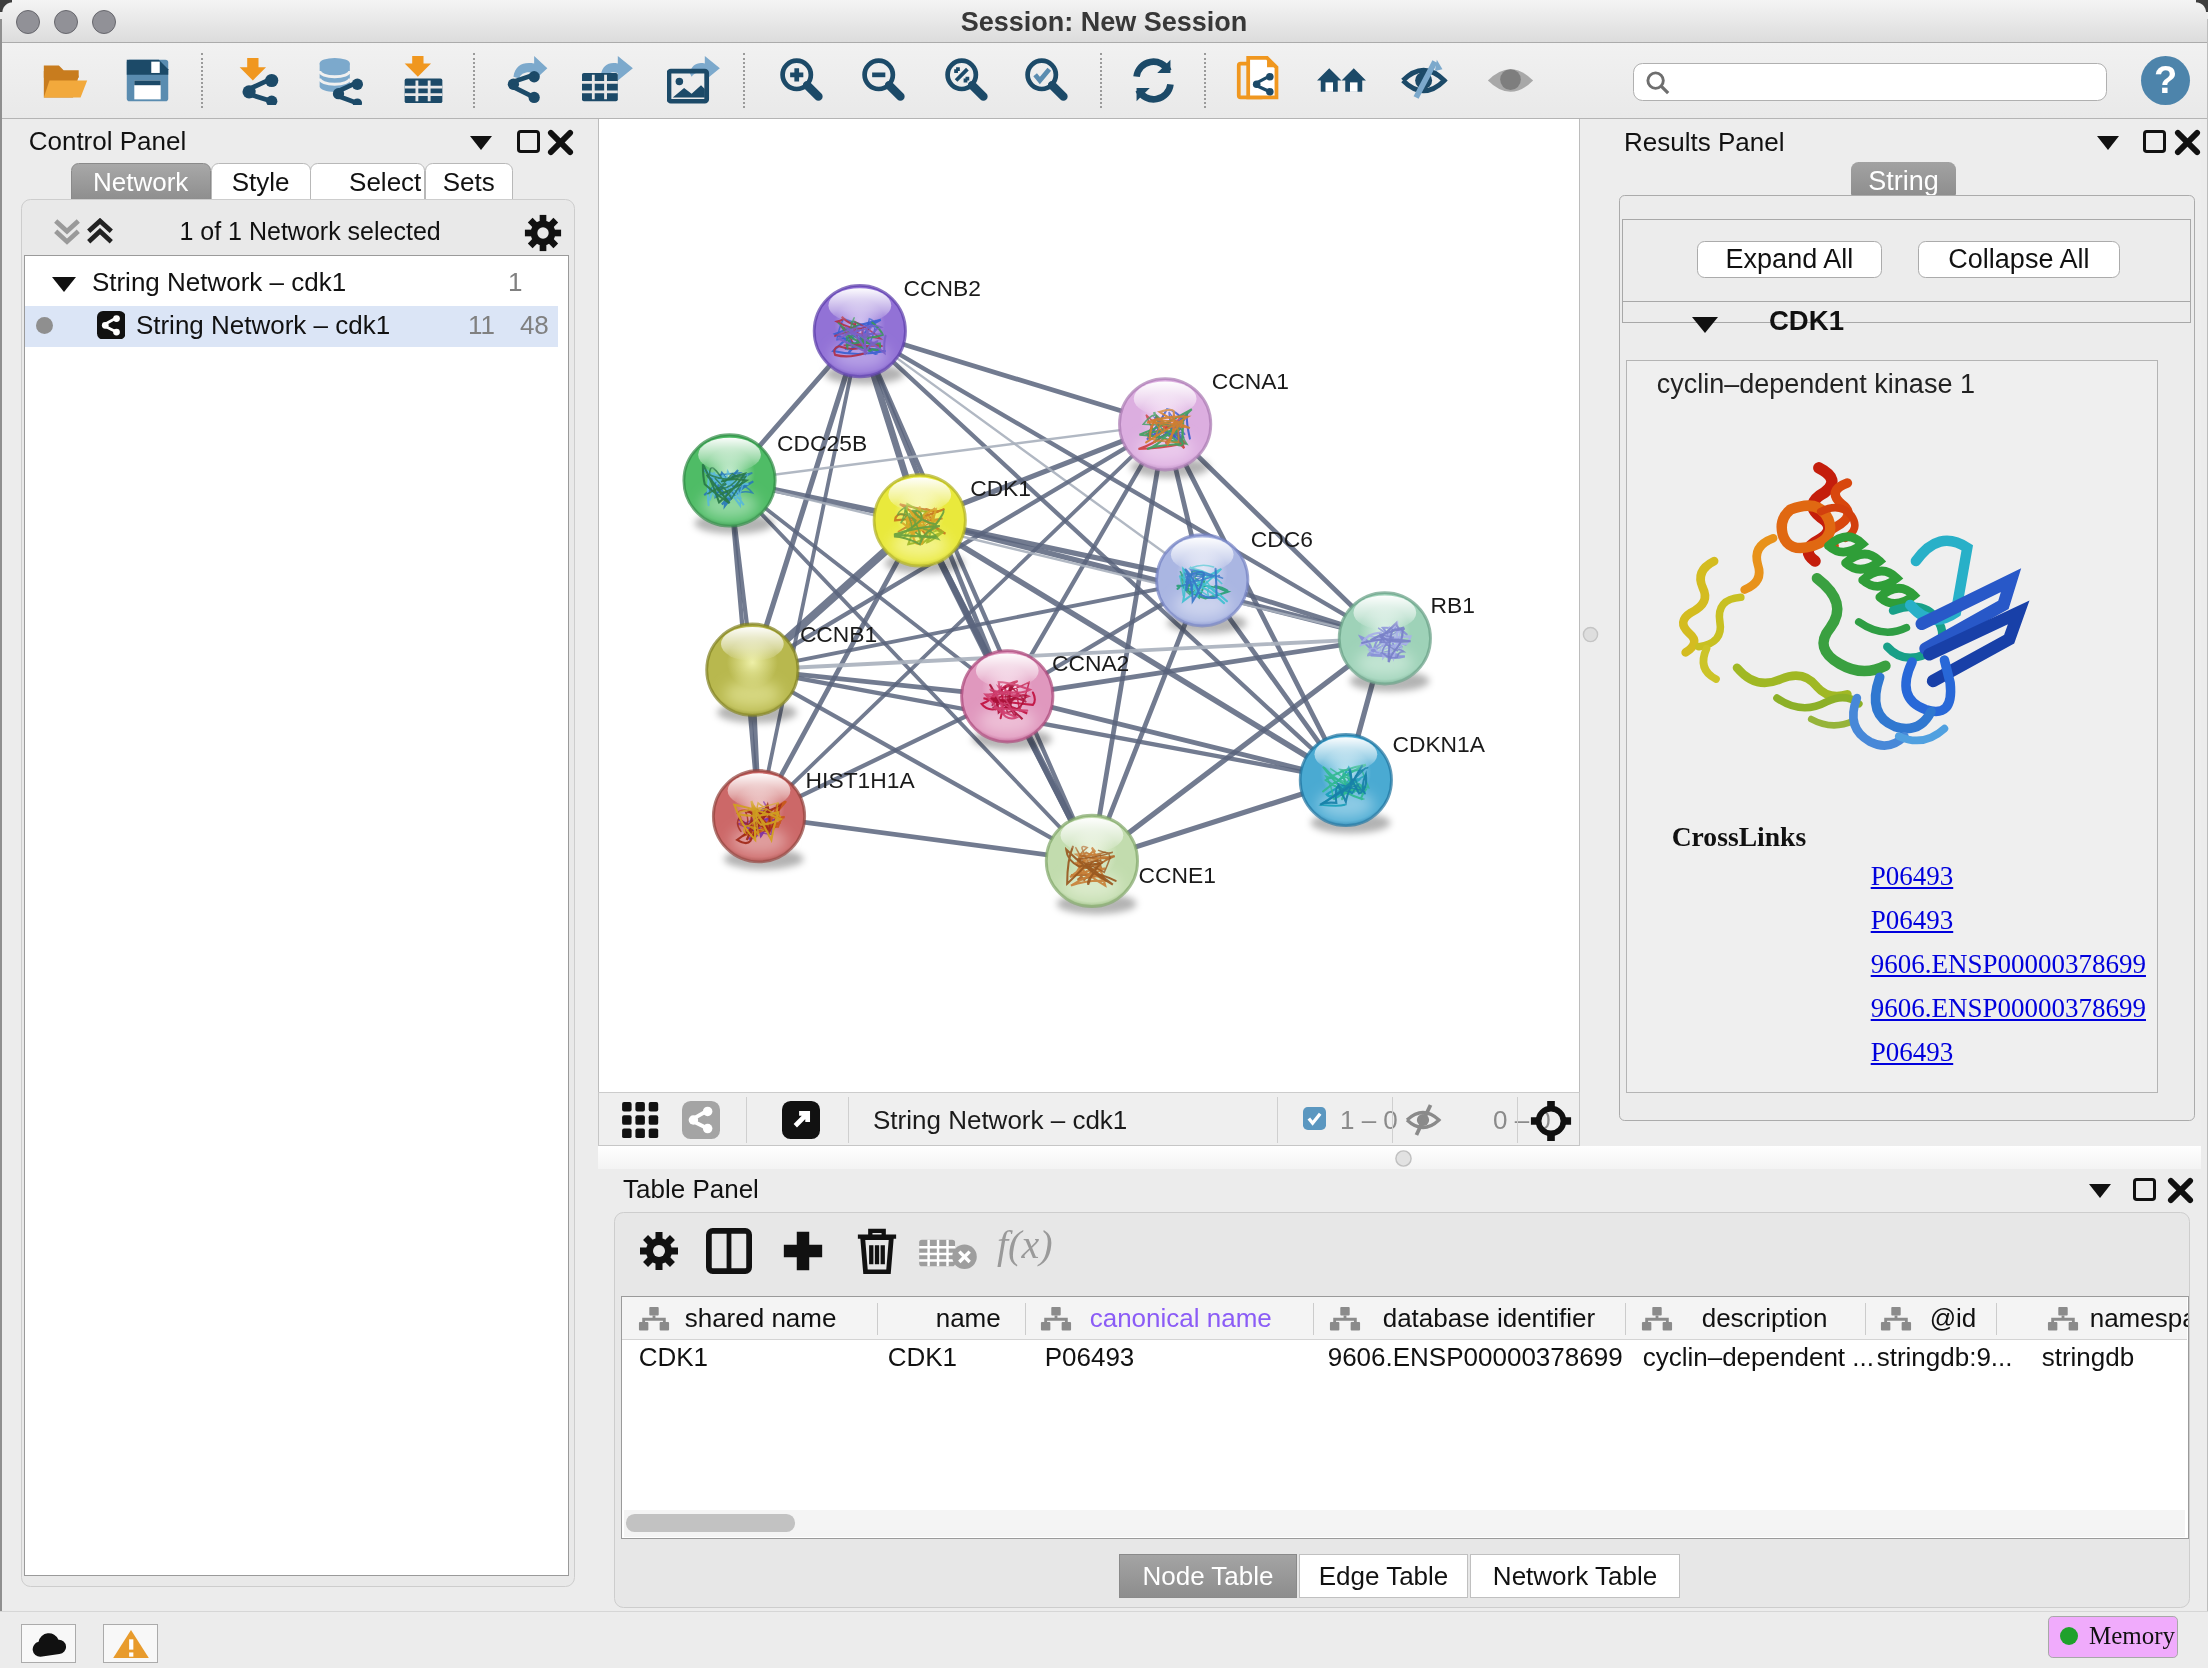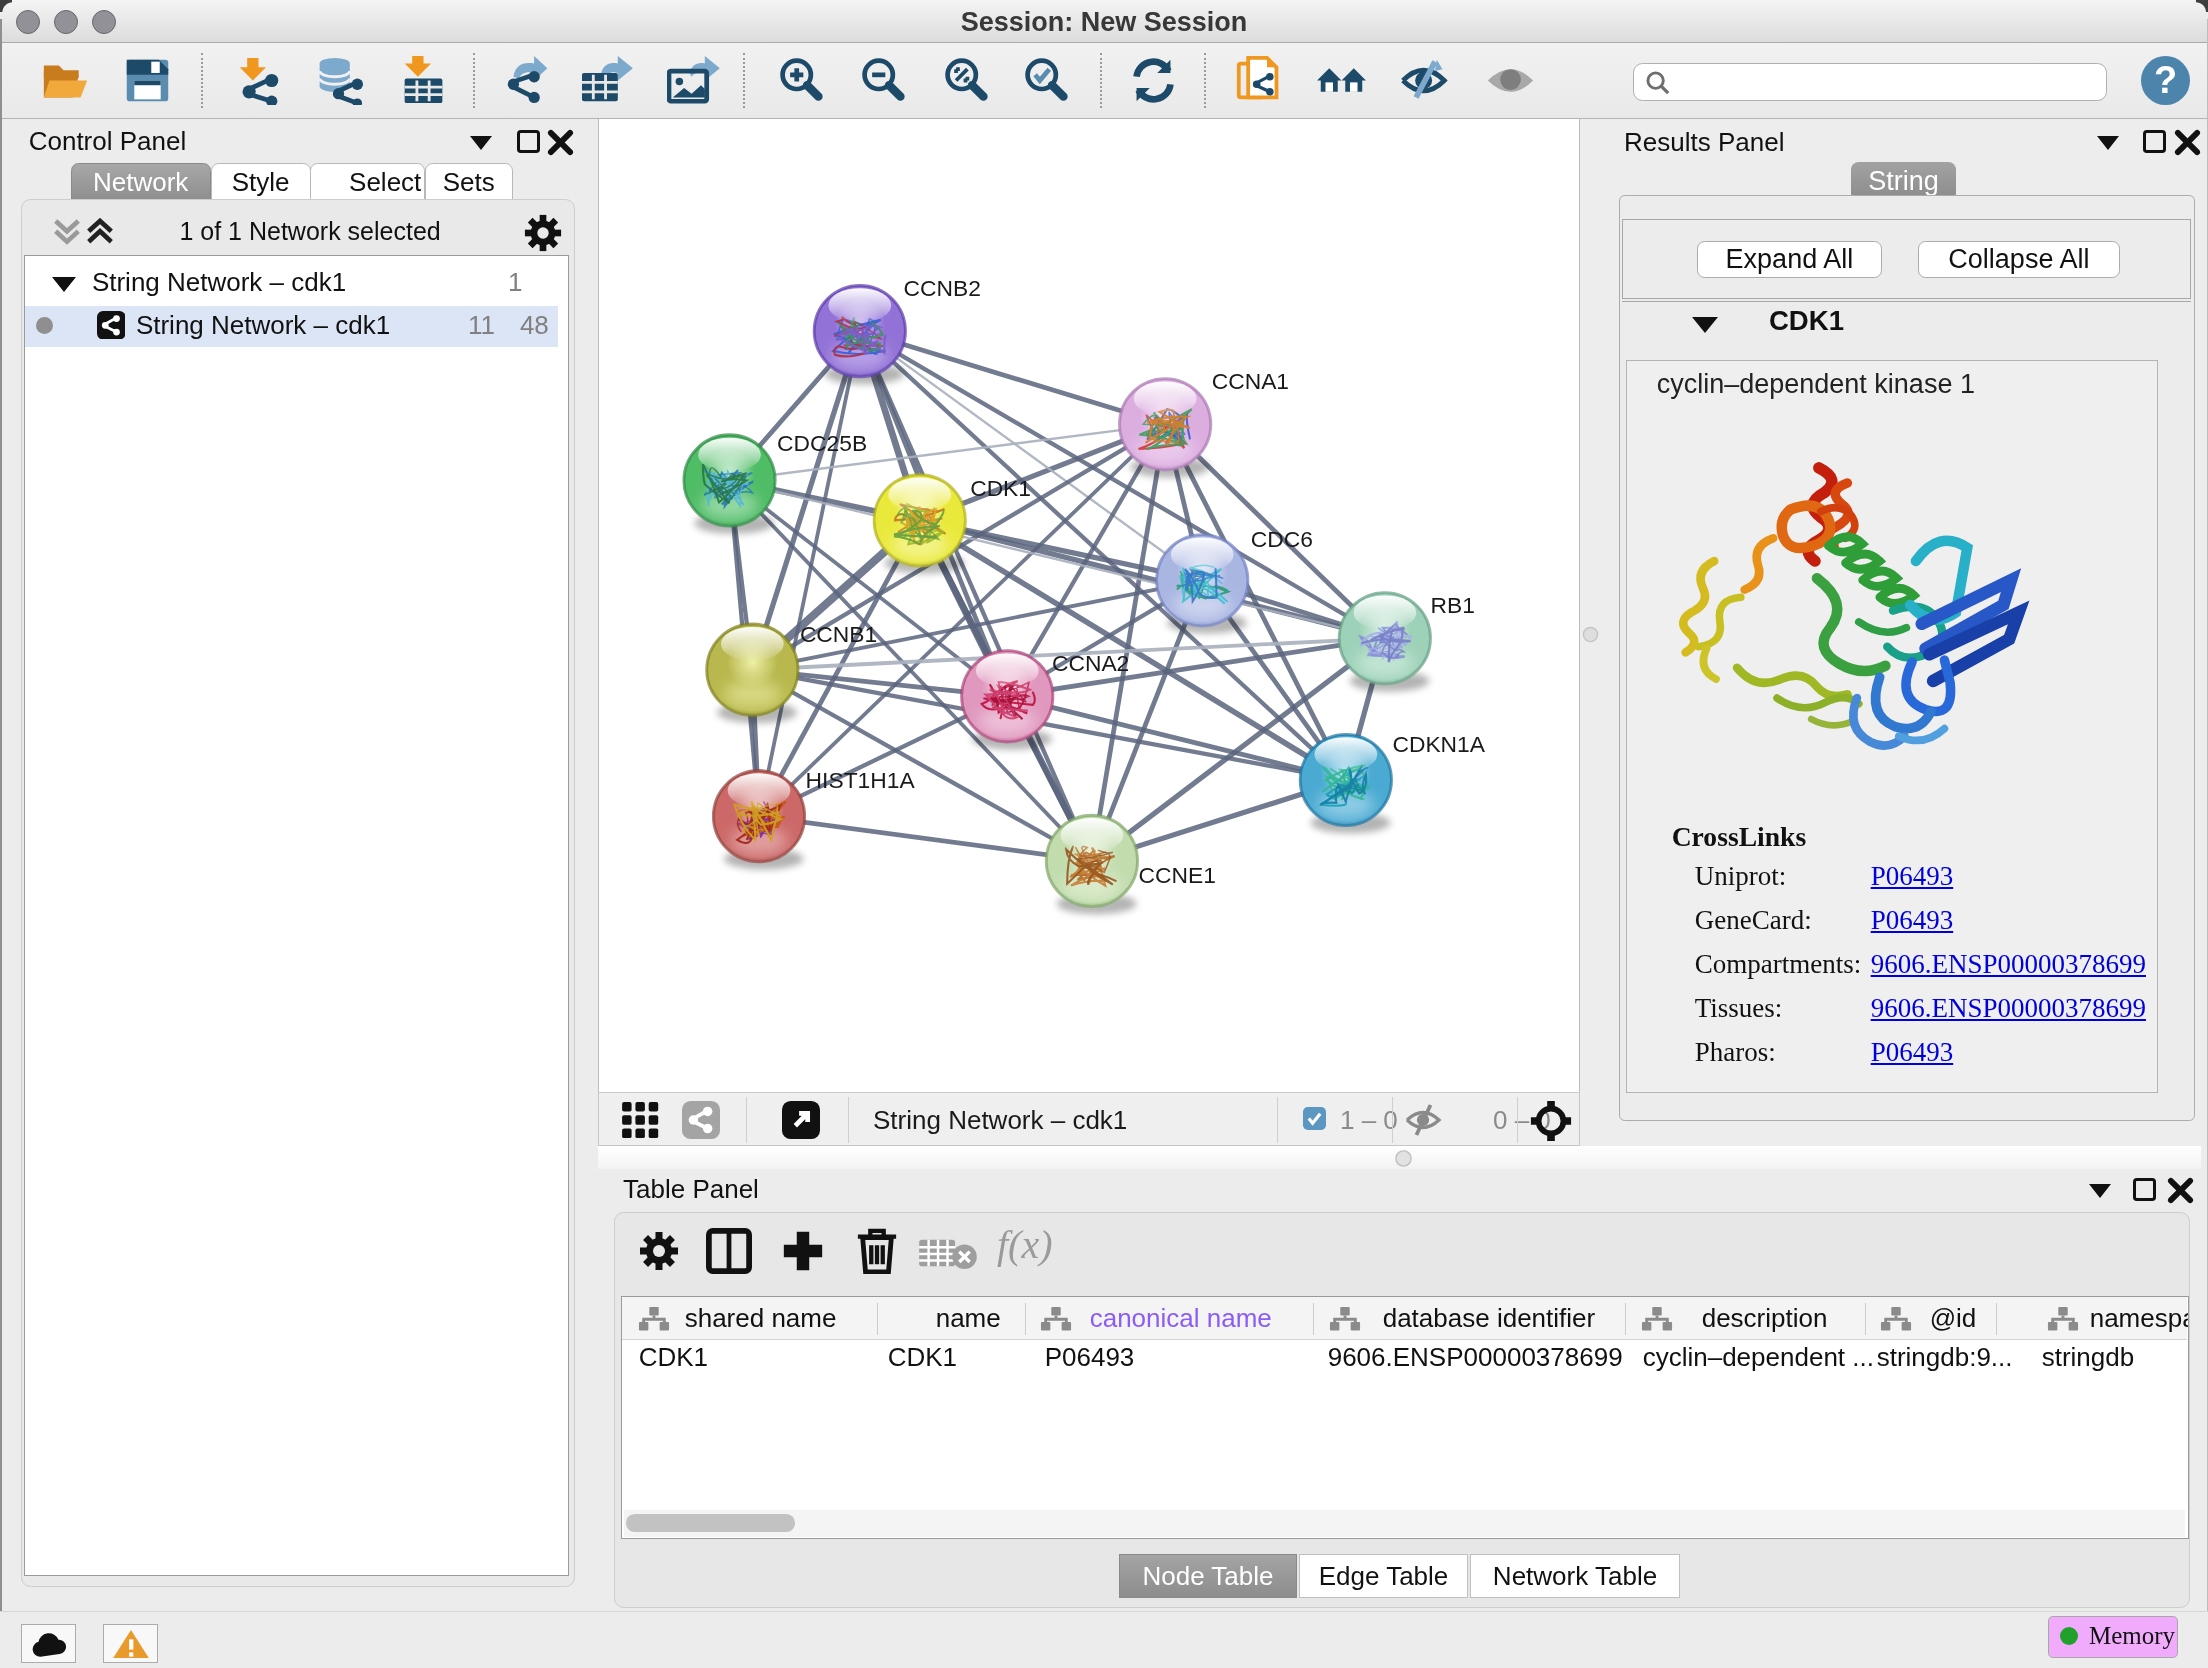--- a/index.html
+++ b/index.html
@@ -650,21 +650,21 @@
 <div id="hsplit" class="abs"></div>
 <div id="rpanel" class="abs">
   <div class="ptitle" style="position:absolute;left:44px;top:7.6px;">Results Panel</div>
   <div class="parrow" style="position:absolute;left:517px;top:17px;"></div>
   <div class="pmax" style="position:absolute;left:563px;top:10.5px;"></div>
   <svg style="position:absolute;left:594px;top:9.5px;" width="27" height="27" viewBox="0 0 28 28">
     <path d="M4 4 L24 24 M24 4 L4 24" stroke="#111" stroke-width="6" stroke-linecap="round"></path>
   </svg>
   <div style="position:absolute;left:271px;top:43px;width:105px;height:39px;border-radius:7.6px;background:linear-gradient(#a2a2a2,#8b8b8b);color:#fff;font-size:27px;text-align:center;line-height:39px;">String</div>
   <div id="rbox">
-    <div style="position:absolute;left:1.9px;top:23px;width:569px;height:80px;border:1.9px solid #a8a8a8;">
+    <div style="position:absolute;left:1.9px;top:23px;width:569px;height:104px;border:1.9px solid #a8a8a8;">
       <div class="btn" style="left:74px;top:21px;width:185px;height:37px;line-height:35px;">Expand All</div>
       <div class="btn" style="left:295px;top:21px;width:202px;height:37px;line-height:35px;">Collapse All</div>
     </div>
     <div style="position:absolute;left:1.9px;top:105px;width:569px;height:804px;border-top:1.9px solid #a8a8a8;">
       <div class="parrow" style="position:absolute;left:70px;top:15px;border-left-width:13.3px;border-right-width:13.3px;border-top-width:16px;"></div>
       <div style="position:absolute;left:147px;top:2.9px;font-size:27.6px;font-weight:700;color:#111;">CDK1</div>
       <div style="position:absolute;left:3.8px;top:58px;width:532px;height:733px;background:#efefef;border:1.9px solid #b4b4b4;">
         <div style="position:absolute;left:30px;top:7.6px;font-size:27px;color:#222;">cyclin–dependent kinase 1</div>
         <svg width="354" height="300" viewBox="0 0 372 315" style="position:absolute;left:51px;top:101px;">
 <path d="M148 6 q24 12 6 26 q-22 12 -4 26 q18 12 -2 24 q-20 10 -4 22" fill="none" stroke="#c41e0c" stroke-width="12" stroke-linecap="round"></path>
@@ -684,23 +684,20 @@
 <path d="M226 156 q34 -12 48 12 q12 22 -14 34 q-24 10 -40 -8" fill="none" stroke="#18a088" stroke-width="9" stroke-linecap="round"></path>
 <path d="M250 104 q24 -34 54 -14 l-12 68 q-26 18 -48 -8" fill="none" stroke="#28b0c8" stroke-width="11" stroke-linecap="round"></path>
 <path d="M256 170 L350 124 l-8 26 L260 196" fill="none" stroke="#2858c8" stroke-width="13" stroke-linecap="round"></path>
 <path d="M264 202 L358 158 l-10 28 L268 230" fill="none" stroke="#1840a8" stroke-width="13" stroke-linecap="round"></path>
 <path d="M246 210 q-18 38 14 50 q30 10 26 -28 l-6 -24" fill="none" stroke="#2868d8" stroke-width="10" stroke-linecap="round"></path>
 <path d="M212 226 q-14 40 16 52 q26 8 38 -16" fill="none" stroke="#3078d0" stroke-width="10" stroke-linecap="round"></path>
 <path d="M188 248 q-12 32 14 46 q20 10 36 -6" fill="none" stroke="#4888d8" stroke-width="9" stroke-linecap="round"></path>
 <path d="M232 288 q26 12 48 -8" fill="none" stroke="#50a0e0" stroke-width="8" stroke-linecap="round"></path>
 </svg>
         <div style="position:absolute;left:45px;top:460px;font-size:27.6px;font-weight:700;color:#111;font-family:'Liberation Serif',serif;">CrossLinks</div>
-        <div style="position:absolute;left:68px;top:493px;width:476px;font-size:27px;color:#111;font-family:'Liberation Serif',serif;line-height:44px;">
-          Uniprot:<br>GeneCard:<br>Compartments:<br>Tissues:<br>Pharos:
-        </div>
         <div style="position:absolute;left:244px;top:493px;width:314px;font-size:27px;color:#0000dd;text-decoration:underline;font-family:'Liberation Serif',serif;line-height:44px;">
           P06493<br>P06493<br>9606.ENSP00000378699<br>9606.ENSP00000378699<br>P06493
         </div>
       </div>
     </div>
   </div>
 </div>
 <div id="tpanel" class="abs">
   <div class="ptitle" style="position:absolute;left:25px;top:4.8px;">Table Panel</div>
   <div class="parrow" style="position:absolute;left:1491px;top:15px;"></div>

